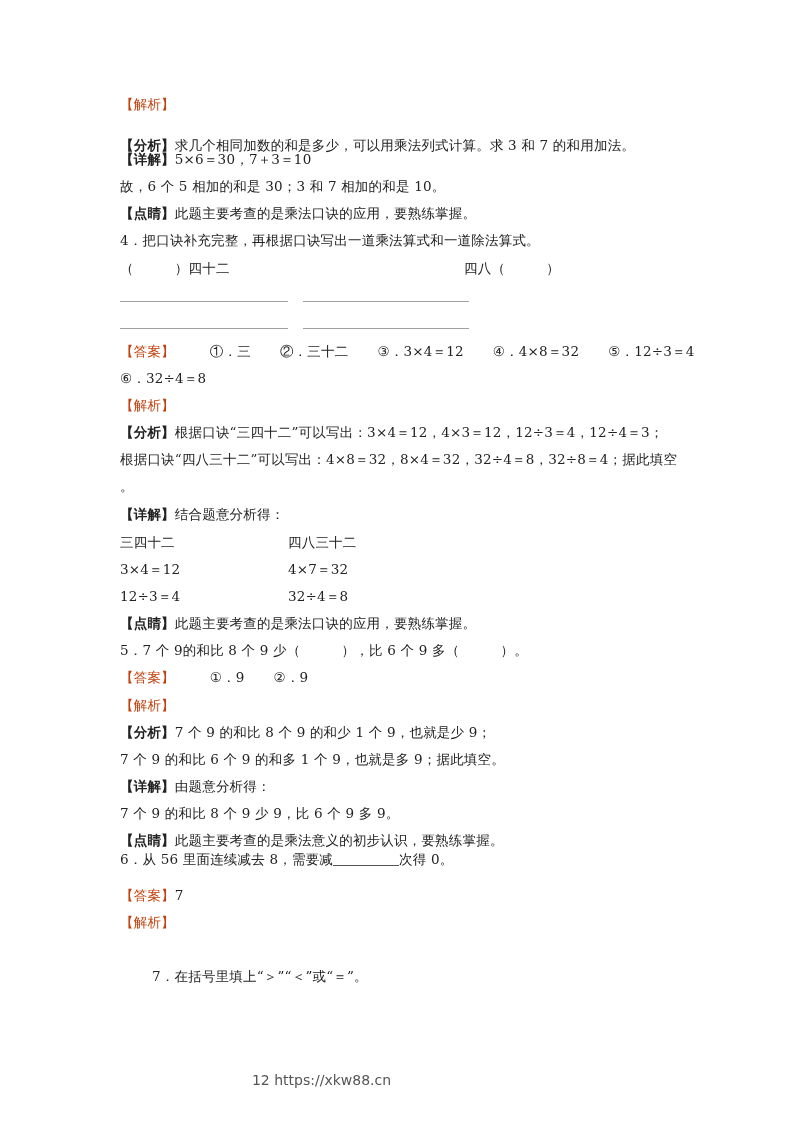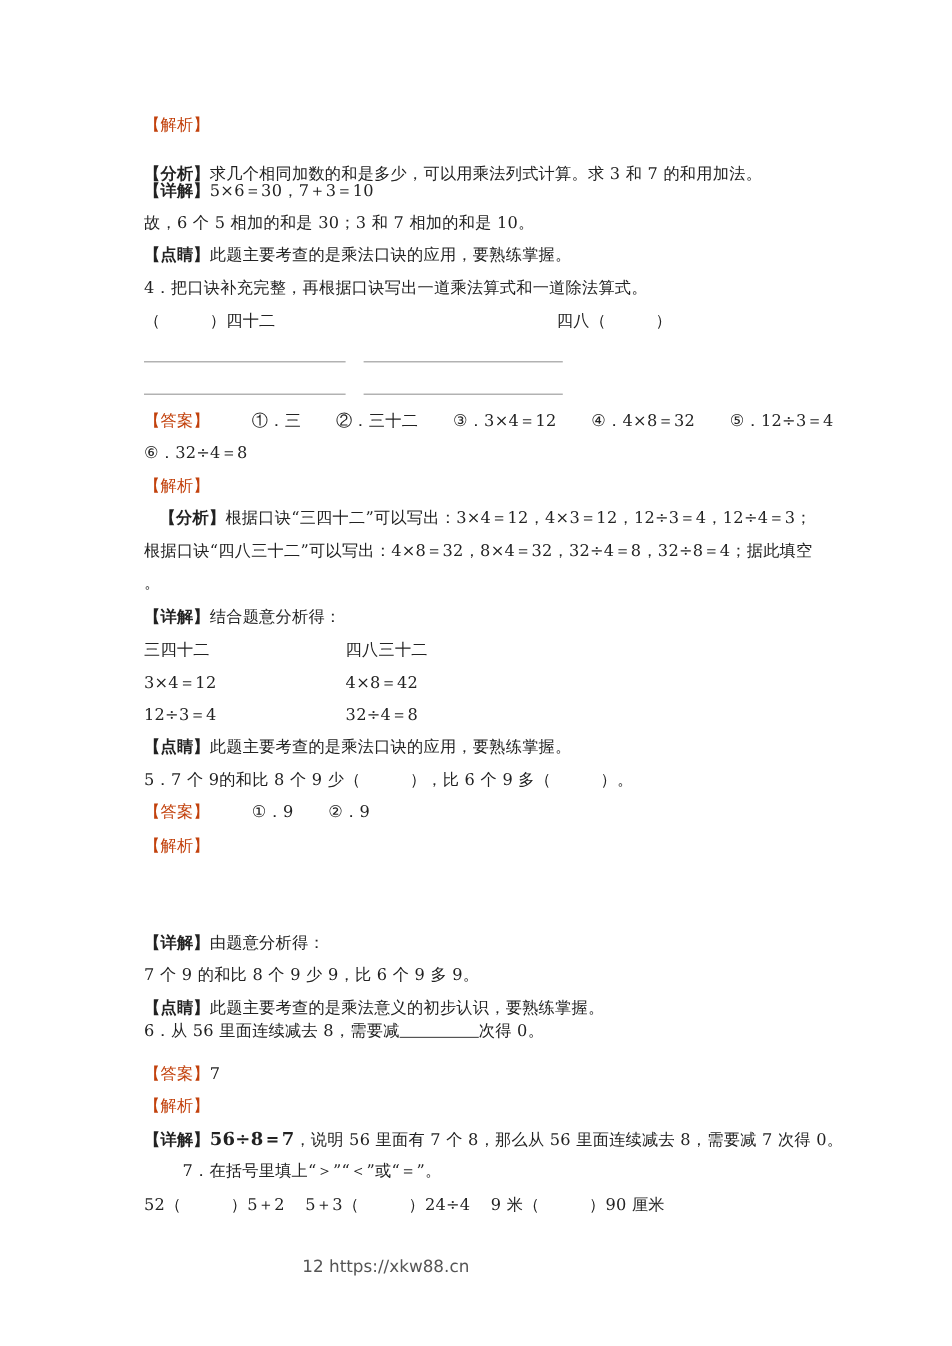--- a/index.html
+++ b/index.html
@@ -56,21 +56,21 @@
       left: 288px;
     }
     .bold-math {
       font-weight: bold;
       font-size: 15px;
     }
     .footer {
       position: absolute;
       left: 0;
       width: 643px;
-      top: 1048px;
+      top: 1072px;
       text-align: center;
       font-family: "DejaVu Sans", "Liberation Sans", sans-serif;
       font-size: 14px;
       color: #555555;
     }
   </style>
 </head>
 <body>
 
 <div class="page">
@@ -117,21 +117,21 @@
     <span>④．4×8＝32</span>
     <span class="gap" style="width:20px;"></span>
     <span>⑤．12÷3＝4</span>
   </div>
   <div class="line" style="top:369px;">
     <span>⑥．32÷4＝8</span>
   </div>
   <div class="line" style="top:396px;">
     <span class="tag tag-blue">【解析】</span>
   </div>
-  <div class="line" style="top:423px;margin-left:13px;">
+  <div class="line" style="top:423px;">
     <span class="tag tag-black">【分析】</span><span>根据口诀“三四十二”可以写出：3×4＝12，4×3＝12，12÷3＝4，12÷4＝3；</span>
   </div>
   <div class="line" style="top:450px;">
     <span>根据口诀“四八三十二”可以写出：4×8＝32，8×4＝32，32÷4＝8，32÷8＝4；据此填空</span>
   </div>
   <div class="line" style="top:477px;">
     <span>。</span>
   </div>
   <div class="line" style="top:505px;">
     <span class="tag tag-black">【详解】</span><span>结合题意分析得：</span>
@@ -140,21 +140,21 @@
   <div class="line" style="top:533px;">
     <span>三四十二</span>
   </div>
   <div class="line col2" style="top:533px;">
     <span>四八三十二</span>
   </div>
   <div class="line" style="top:560px;">
     <span>3×4＝12</span>
   </div>
   <div class="line col2" style="top:560px;">
-    <span>4×8＝42</span>
+    <span>4×7＝32</span>
   </div>
   <div class="line" style="top:587px;">
     <span>12÷3＝4</span>
   </div>
   <div class="line col2" style="top:587px;">
     <span>32÷4＝8</span>
   </div>
   <div class="line" style="top:614px;">
     <span class="tag tag-black">【点睛】</span><span>此题主要考查的是乘法口诀的应用，要熟练掌握。</span>
   </div>
@@ -165,50 +165,46 @@
   <div class="line" style="top:668px;">
     <span class="tag tag-blue">【答案】</span>
     <span class="gap" style="width:26px;"></span>
     <span>①．9</span>
     <span class="gap" style="width:20px;"></span>
     <span>②．9</span>
   </div>
   <div class="line" style="top:696px;">
     <span class="tag tag-blue">【解析】</span>
   </div>
+  <div class="line" style="top:723px;">
+    <span class="tag tag-black">【分析】</span><span>7 个 9 的和比 8 个 9 的和少 1 个 9，也就是少 9；</span>
+  </div>
+  <div class="line" style="top:750px;">
+    <span>7 个 9 的和比 6 个 9 的和多 1 个 9，也就是多 9；据此填空。</span>
+  </div>
   <div class="line" style="top:777px;">
     <span class="tag tag-black">【详解】</span><span>由题意分析得：</span>
   </div>
   <div class="line" style="top:804px;">
     <span>7 个 9 的和比 8 个 9 少 9，比 6 个 9 多 9。</span>
   </div>
   <div class="line" style="top:831px;">
     <span class="tag tag-black">【点睛】</span><span>此题主要考查的是乘法意义的初步认识，要熟练掌握。</span>
   </div>
 
   <div class="line" style="top:850px;">
     <span>6．从 56 里面连续减去 8，需要减</span><span class="underline-blank"></span><span>次得 0。</span>
   </div>
   <div class="line" style="top:886px;">
     <span class="tag tag-blue">【答案】</span><span>7</span>
   </div>
   <div class="line" style="top:913px;">
     <span class="tag tag-blue">【解析】</span>
   </div>
-  <div class="line" style="top:940px;">
-    <span class="tag tag-black">【详解】</span><span class="bold-math">56÷8＝7</span><span>，说明 56 里面有 7 个 8，那么从 56 里面连续减去 8，需要减 7 次得 0。</span>
-  </div>
 
   <div class="line" style="top:967px;margin-left:32px;">
     <span>7．在括号里填上“＞”“＜”或“＝”。</span>
   </div>
-  <div class="line" style="top:995px;">
-    <span>52（　　　）5＋2</span>
-    <span class="gap" style="width:8px;"></span>
-    <span>5＋3（　　　）24÷4</span>
-    <span class="gap" style="width:8px;"></span>
-    <span>9 米（　　　）90 厘米</span>
-  </div>
 
   <div class="footer">
     <span>12 https://xkw88.cn</span>
   </div>
 </div>
 
 </body></html>

